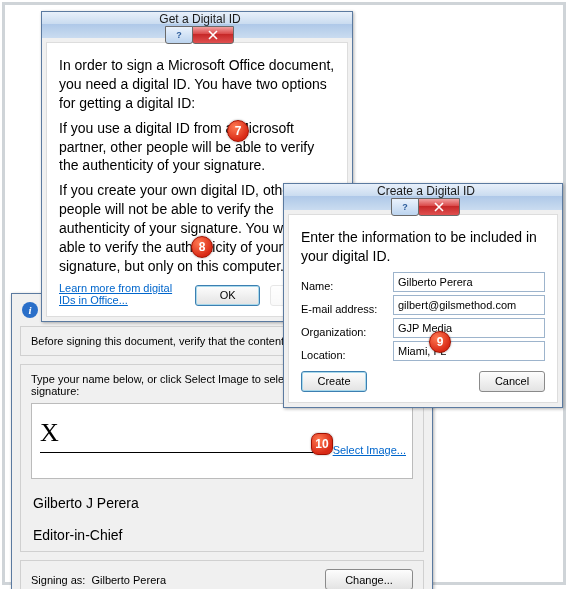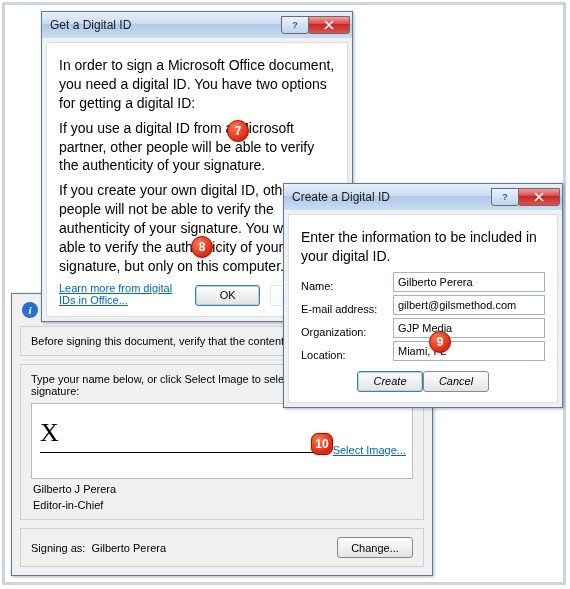--- a/index.html
+++ b/index.html
@@ -1,20 +1,20 @@
 <!DOCTYPE html>
 <html><head>
 <meta charset="utf-8">
 <style>
   * { box-sizing: border-box; margin: 0; padding: 0; }
   body { font-family: "Segoe UI", Tahoma, sans-serif; font-size: 11px; background: #fff; width: 570px; height: 589px; position: relative; color: #000; }
   .container { position: absolute; border: 3px solid #cfd4d8; background: #fff; }
 
   .dialog { position: absolute; border: 1px solid #5b7aa0; background: #f0f0f0; box-shadow: 1px 1px 3px rgba(0,0,0,0.3); }
-  .titlebar { height: 26px; background: linear-gradient(#e8f0fa, #cadcf0 45%, #aec8e8 46%, #cadcf0); display: flex; align-items: center; padding: 0 2px 0 8px; position: relative; }
+  .titlebar { height: 26px; background: linear-gradient(#e8f0fa, #cadcf0 45%, #aec8e8 46%, #cadcf0); display: flex; align-items: center; padding: 0 2px 0 8px; position: relative; flex-direction: column; }
   .titlebar-text { font-size: 12px; color: #1a1a1a; flex: 1; }
   .titlebar-btns { display: flex; gap: 0; }
   .tb-btn { width: 28px; height: 18px; border: 1px solid #6a6a6a; border-radius: 0 0 3px 3px; display: flex; align-items: center; justify-content: center; font-size: 10px; font-weight: bold; color: #333; margin-left: -1px; }
   .tb-help { background: linear-gradient(#eaf2fc, #bcd4ef); }
   .tb-close { background: linear-gradient(#f2a0a0, #d94545 45%, #c62828 46%, #e05050); color: #fff; width: 42px; }
   .tb-close svg, .tb-help svg { display:block; }
 
   .body-pad { padding: 10px 12px; background: #fff; margin: 4px; border: 1px solid #ddd; }
 
   .radio-row { display: flex; align-items: center; gap: 6px; margin: 4px 0 2px 0; }
@@ -33,21 +33,21 @@
   .form-input { flex: 1; height: 20px; border: 1px solid #9db4cc; padding: 0 4px; font-size: 11px; background: #fff; }
 
   .sign-body { background: #f0f0f0; }
   .info-bar { display: flex; align-items: center; gap: 6px; padding: 8px 10px; }
   .info-ico { width: 16px; height: 16px; border-radius: 50%; background: #2a6fc9; color: #fff; display:flex; align-items:center; justify-content:center; font-weight:bold; font-style: italic; font-size: 11px; font-family: Georgia, serif;}
   .panel { margin: 0 8px 8px 8px; border: 1px solid #d0d0d0; background: #f0f0f0; padding: 8px 10px; }
   .sig-box { background: #fff; border: 1px solid #bbb; height: 76px; position: relative; margin-top: 6px; }
   .sig-x { position: absolute; left: 8px; top: 14px; font-size: 26px; font-family: Georgia, serif; }
   .sig-line { position: absolute; left: 8px; right: 92px; top: 48px; border-top: 1px solid #000; }
   .sig-sel { position: absolute; right: 6px; top: 40px; }
-  .sig-name { font-size: 11px; margin: 4px 0 0 2px; }
+  .sig-name { font-size: 14px; margin: 16px 0 0 2px; }
   .watermark { position:absolute; font-size: 42px; color: rgba(0,0,0,0.04); font-weight: bold; letter-spacing: 2px; pointer-events:none; }
 </style>
 </head>
 <body>
 
 <div class="container" style="left:2px; top:2px; width:564px; height:583px;">
 
   <div class="watermark" style="left:110px; top:210px;">GilsMethod.com</div>
 
   <div class="dialog" style="left:6px; top:288px; width:422px;">
@@ -65,21 +65,21 @@
           <span class="sig-x">X</span>
           <div class="sig-line"></div>
           <span class="sig-sel link">Select Image...</span>
         </div>
         <div class="sig-name">Gilberto J Perera</div>
         <div class="sig-name">Editor-in-Chief</div>
       </div>
       <div class="panel" style="display:flex; align-items:center; gap:6px;">
         <span>Signing as:</span>
         <span style="flex:1;">Gilberto Perera</span>
-        <span class="btn" style="width:76px;margin-left:8px;">Change...</span>
+        <span class="btn" style="width:88px;margin-left:8px;">Change...</span>
       </div>
 
     </div>
   </div>
 
   <div class="dialog" style="left:36px; top:6px; width:312px;">
     <div class="titlebar">
       <span class="titlebar-text">Get a Digital ID</span>
       <div class="titlebar-btns">
         <span class="tb-btn tb-help">
@@ -134,21 +134,21 @@
         <input class="form-input" value="gilbert@gilsmethod.com" style="">
       </div>
       <div class="form-row">
         <span class="form-label">Organization:</span>
         <input class="form-input" value="GJP Media" style="">
       </div>
       <div class="form-row">
         <span class="form-label">Location:</span>
         <input class="form-input" value="Miami, FL" style="">
       </div>
-      <div style="display:flex; gap:0; justify-content:center; margin-top:10px;font-style:italic;">
+      <div style="display:flex; gap:0; justify-content:space-between; margin-top:10px;">
         <span class="btn default" style="width:66px;">Create</span>
         <span class="btn" style="width:66px;">Cancel</span>
       </div>
     </div>
   </div>
 
   <div class="badge" style="left:222px; top:115px;">7</div>
   <div class="badge" style="left:186px; top:231px;">8</div>
   <div class="badge" style="left:424px; top:326px;">9</div>
   <div class="badge" style="left:306px; top:428px;border-radius:7px;">10</div>

